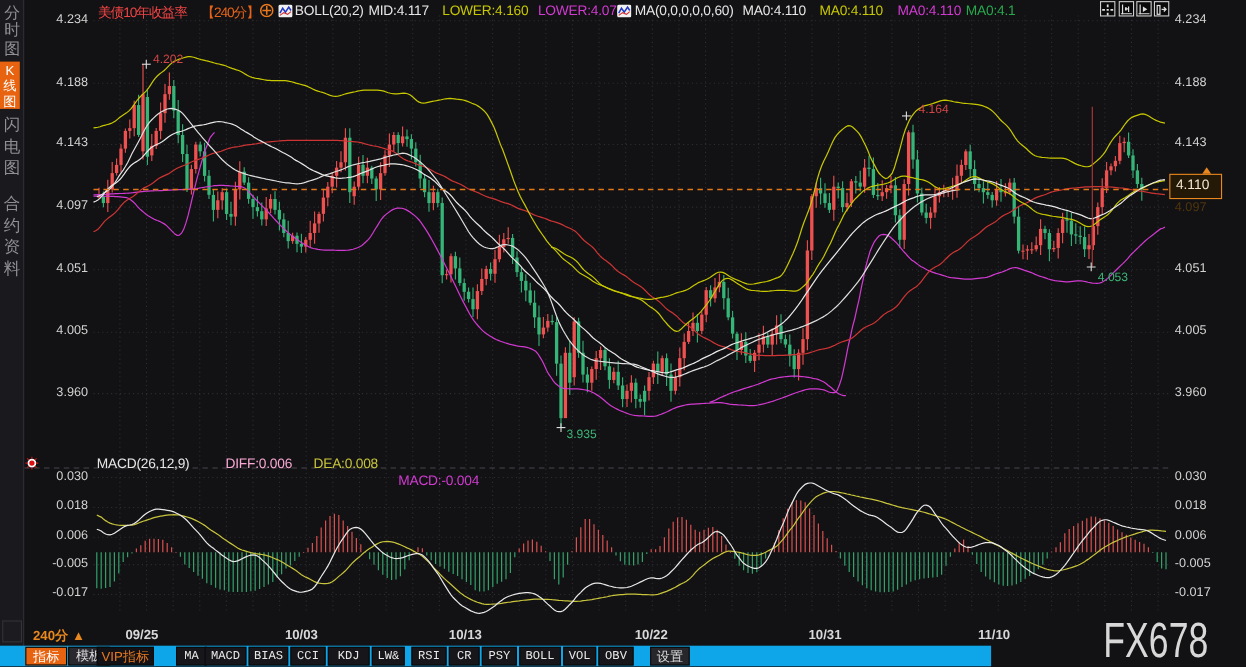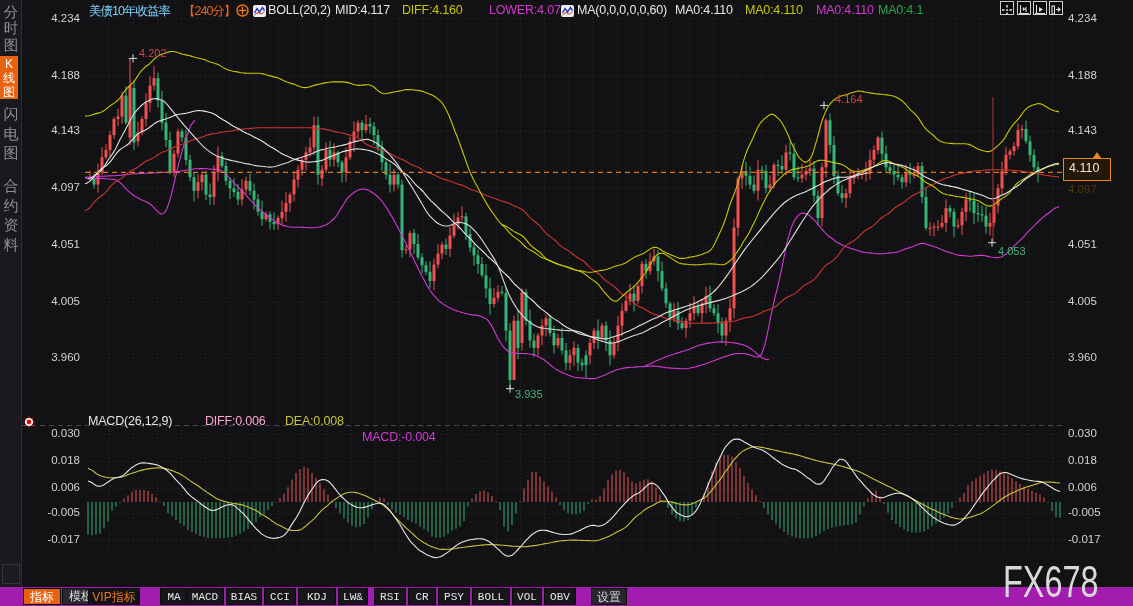--- a/index.html
+++ b/index.html
@@ -14,21 +14,21 @@
 #tabK{position:absolute;left:0;top:56px;width:18px;height:43px;background:#e8630f;color:#fff;font-size:12px;line-height:14px;text-align:center;padding-top:1px}
 .lgt{position:absolute;top:2.5px;height:16px;font-size:12.5px;white-space:nowrap;letter-spacing:-0.2px}
 .yl{position:absolute;width:56px;text-align:right;color:#d2d2d2;font-size:11.5px}
 .yr{position:absolute;left:1068px;color:#d2d2d2;font-size:11.5px}
 #ptag{position:absolute;left:1063px;top:158px;width:48px;height:23px;border:1px solid #e8881e;background:#241807;color:#f5e8d0;font-size:12.5px;line-height:18px;padding-left:5px}
 #parrow{position:absolute;left:1093px;top:152px;width:0;height:0;border-left:4px solid transparent;border-right:4px solid transparent;border-bottom:6px solid #e8881e}
 #pghost{position:absolute;left:1068px;top:183px;color:#51350c;font-size:11.5px}
 #dates{position:absolute;left:0;top:568px;width:1133px;height:18px;color:#d8d8d8;font-size:12px;font-weight:bold}
 #dates .d{position:absolute;top:2px}
 #tf{position:absolute;left:30px;top:2px;color:#e8881e;font-weight:bold;font-size:12px}
-#tbar{position:absolute;left:0px;top:587px;width:1133px;height:19px;background:#a21caf;font-size:12px}
+#tbar{position:absolute;left:0px;top:587px;width:901px;height:19px;background:#0ea5e9;font-size:12px}
 .tb{position:absolute;top:1px;height:17px;line-height:17px;text-align:center;color:#e8e8e8;background:#17171b;border:1px solid #0a0a0a;font-family:"Liberation Mono",monospace;font-size:11px}
 #tb0{background:#e8630f;color:#fff;font-family:"Liberation Sans",sans-serif;font-size:12px}
 #tb1{background:#28282e;color:#dcdcdc;font-family:Liberation Mono, monospace;font-size:12px}
 #tb2{background:#121216;color:#e8781e;font-family:"Liberation Sans",sans-serif;font-size:12px}
 .tbx{background:#26262b;color:#dcdcdc;font-family:"Liberation Sans",sans-serif;font-size:12px}
 #wm{position:absolute;left:1003px;top:556px;color:#d8d8d8;font-size:45px;letter-spacing:0;transform:scaleX(0.72);transform-origin:0 0}
 .ic{position:absolute;top:1px;width:14px;height:14px;border:1px solid #cfcfcf;background:#0a0a0a}
 #sun{position:absolute;left:23px;top:414px;width:12px;height:12px}
 </style></head>
 <body>
@@ -850,30 +850,30 @@
       <span>电</span>
       <span>图</span>
     </div>
 <div class="vtab" style="top:176px">
       <span>合</span>
       <span>约</span>
       <span>资</span>
       <span>料</span>
     </div>
 
-<div class="lgt" style="left:89px;color:#7dd3fc;letter-spacing:-1px;font-size:12.5px;">美债10年收益率</div>
+<div class="lgt" style="left:89px;color:#ef4444;letter-spacing:-1px;font-size:12.5px;">美债10年收益率</div>
 <div class="lgt" style="left:183px;color:#e8631a;letter-spacing:-1px;font-size:12.5px;">【240分】</div>
 <div style="position:absolute;left:253px;top:3px"><svg width="13" height="12">
         <rect x="0" y="0" width="13" height="12" rx="2" fill="#f0f0f0"></rect>
         <polyline points="1.5,8 4,3.5 6.5,7 9.5,2.5 11.5,5.5" fill="none" stroke="#2238c8" stroke-width="1.4"></polyline>
         <polyline points="1.5,10 5,7.5 8.5,9 11.5,6.5" fill="none" stroke="#d03030" stroke-width="1"></polyline>
       </svg></div>
 <div class="lgt" style="left:268px;color:#e5e5e5;">BOLL(20,2)</div>
 <div class="lgt" style="left:335px;color:#e6e6e6;">MID:4.117</div>
-<div class="lgt" style="left:402px;color:#c8c800;">DIFF:4.160</div>
+<div class="lgt" style="left:402px;color:#c8c800;">LOWER:4.160</div>
 <div class="lgt" style="left:489px;color:#d23ad2;">LOWER:4.074</div>
 <div style="position:absolute;left:561px;top:3px"><svg width="13" height="12">
         <rect x="0" y="0" width="13" height="12" rx="2" fill="#f0f0f0"></rect>
         <polyline points="1.5,8 4,3.5 6.5,7 9.5,2.5 11.5,5.5" fill="none" stroke="#2238c8" stroke-width="1.4"></polyline>
         <polyline points="1.5,10 5,7.5 8.5,9 11.5,6.5" fill="none" stroke="#d03030" stroke-width="1"></polyline>
       </svg></div>
 <div class="lgt" style="left:577px;color:#e6e6e6;">MA(0,0,0,0,0,60)</div>
 <div class="lgt" style="left:675px;color:#e6e6e6;">MA0:4.110</div>
 <div class="lgt" style="left:745px;color:#c8c800;">MA0:4.110</div>
 <div class="lgt" style="left:816px;color:#d23ad2;">MA0:4.110</div>
@@ -924,20 +924,29 @@
           <line x1="0" y1="6" x2="2" y2="6"></line>
           <line x1="10" y1="6" x2="12" y2="6"></line>
           <line x1="1.8" y1="1.8" x2="3.2" y2="3.2"></line>
           <line x1="8.8" y1="8.8" x2="10.2" y2="10.2"></line>
           <line x1="8.8" y1="3.2" x2="10.2" y2="1.8"></line>
           <line x1="1.8" y1="10.2" x2="3.2" y2="8.8"></line>
         </g>
       </svg></div>
 
 <div style="position:absolute;left:2px;top:564px;width:18px;height:20px;background:#1c1c20;border:1px solid #333338"></div>
+<div id="dates">
+<span id="tf">240分 ▲</span>
+<span class="d" style="left:114px">09/25</span>
+<span class="d" style="left:259px">10/03</span>
+<span class="d" style="left:408px">10/13</span>
+<span class="d" style="left:577px">10/22</span>
+<span class="d" style="left:735px">10/31</span>
+<span class="d" style="left:889px">11/10</span>
+</div>
 
 <div id="tbar">
 <span class="tb" id="tb0" style="left:23px;width:38px">指标</span>
 <span class="tb" id="tb1" style="left:62px;width:38px">模板</span>
 <span class="tb" id="tb2" style="left:88px;width:52px">VIP指标</span>
 <span class="tb" style="left:160px;width:28px">MA</span>
 <span class="tb" style="left:186px;width:38px">MACD</span>
 <span class="tb" style="left:226px;width:36px">BIAS</span>
 <span class="tb" style="left:264px;width:32px">CCI</span>
 <span class="tb" style="left:298px;width:38px">KDJ</span>

